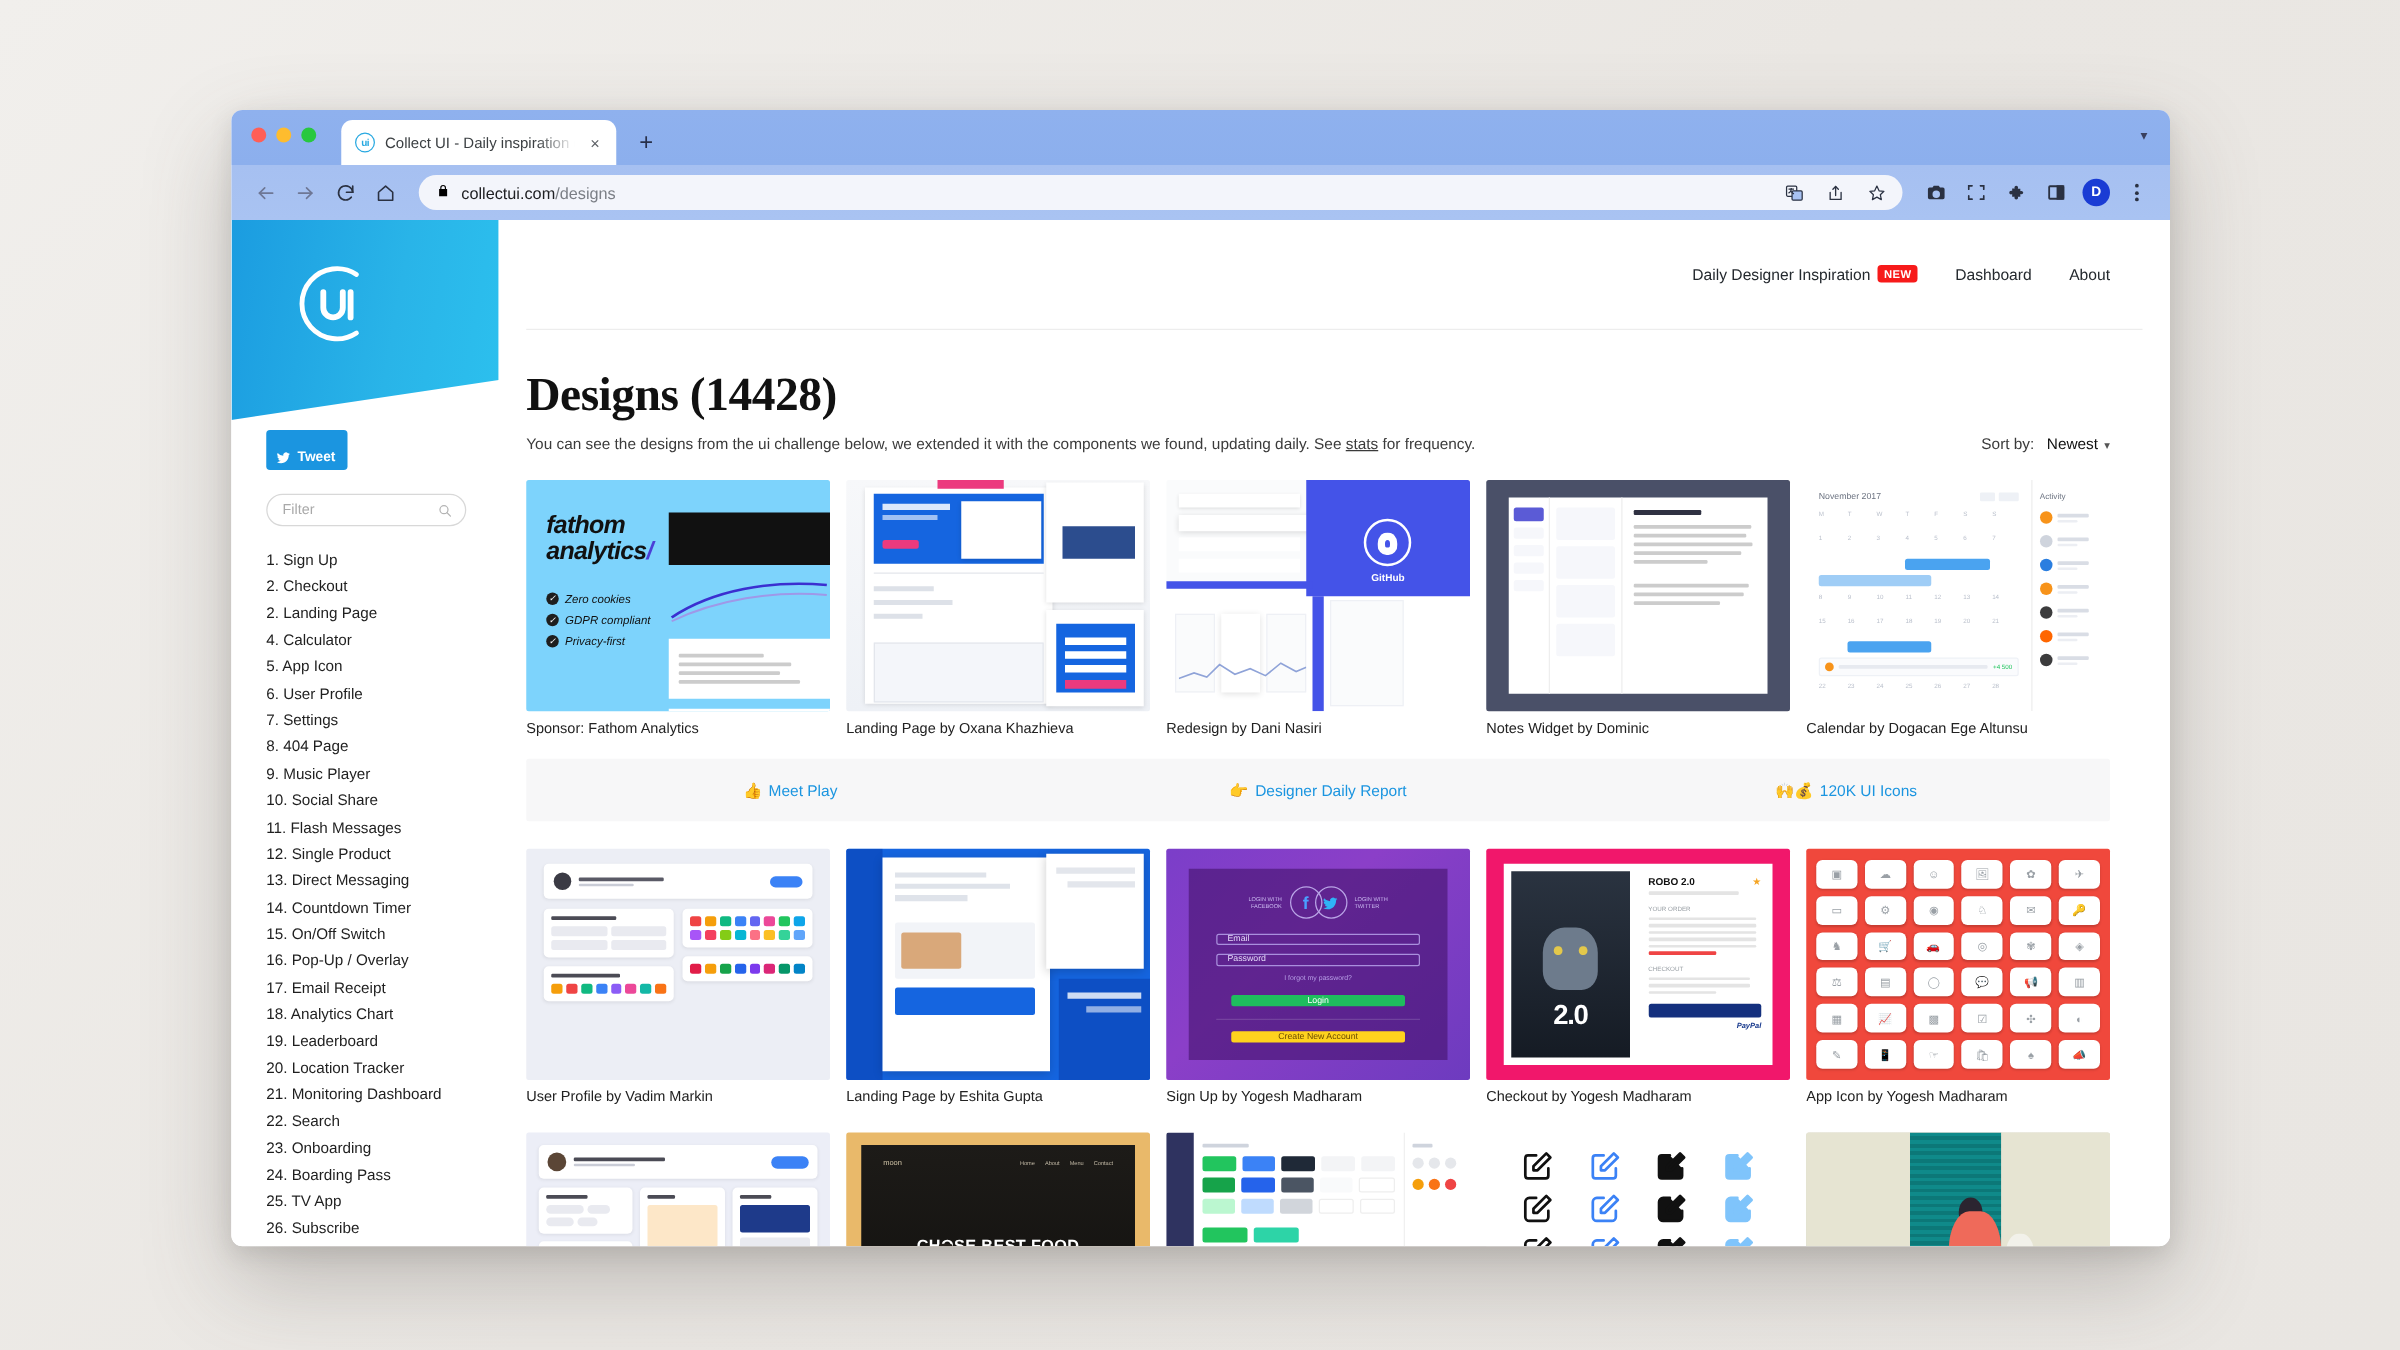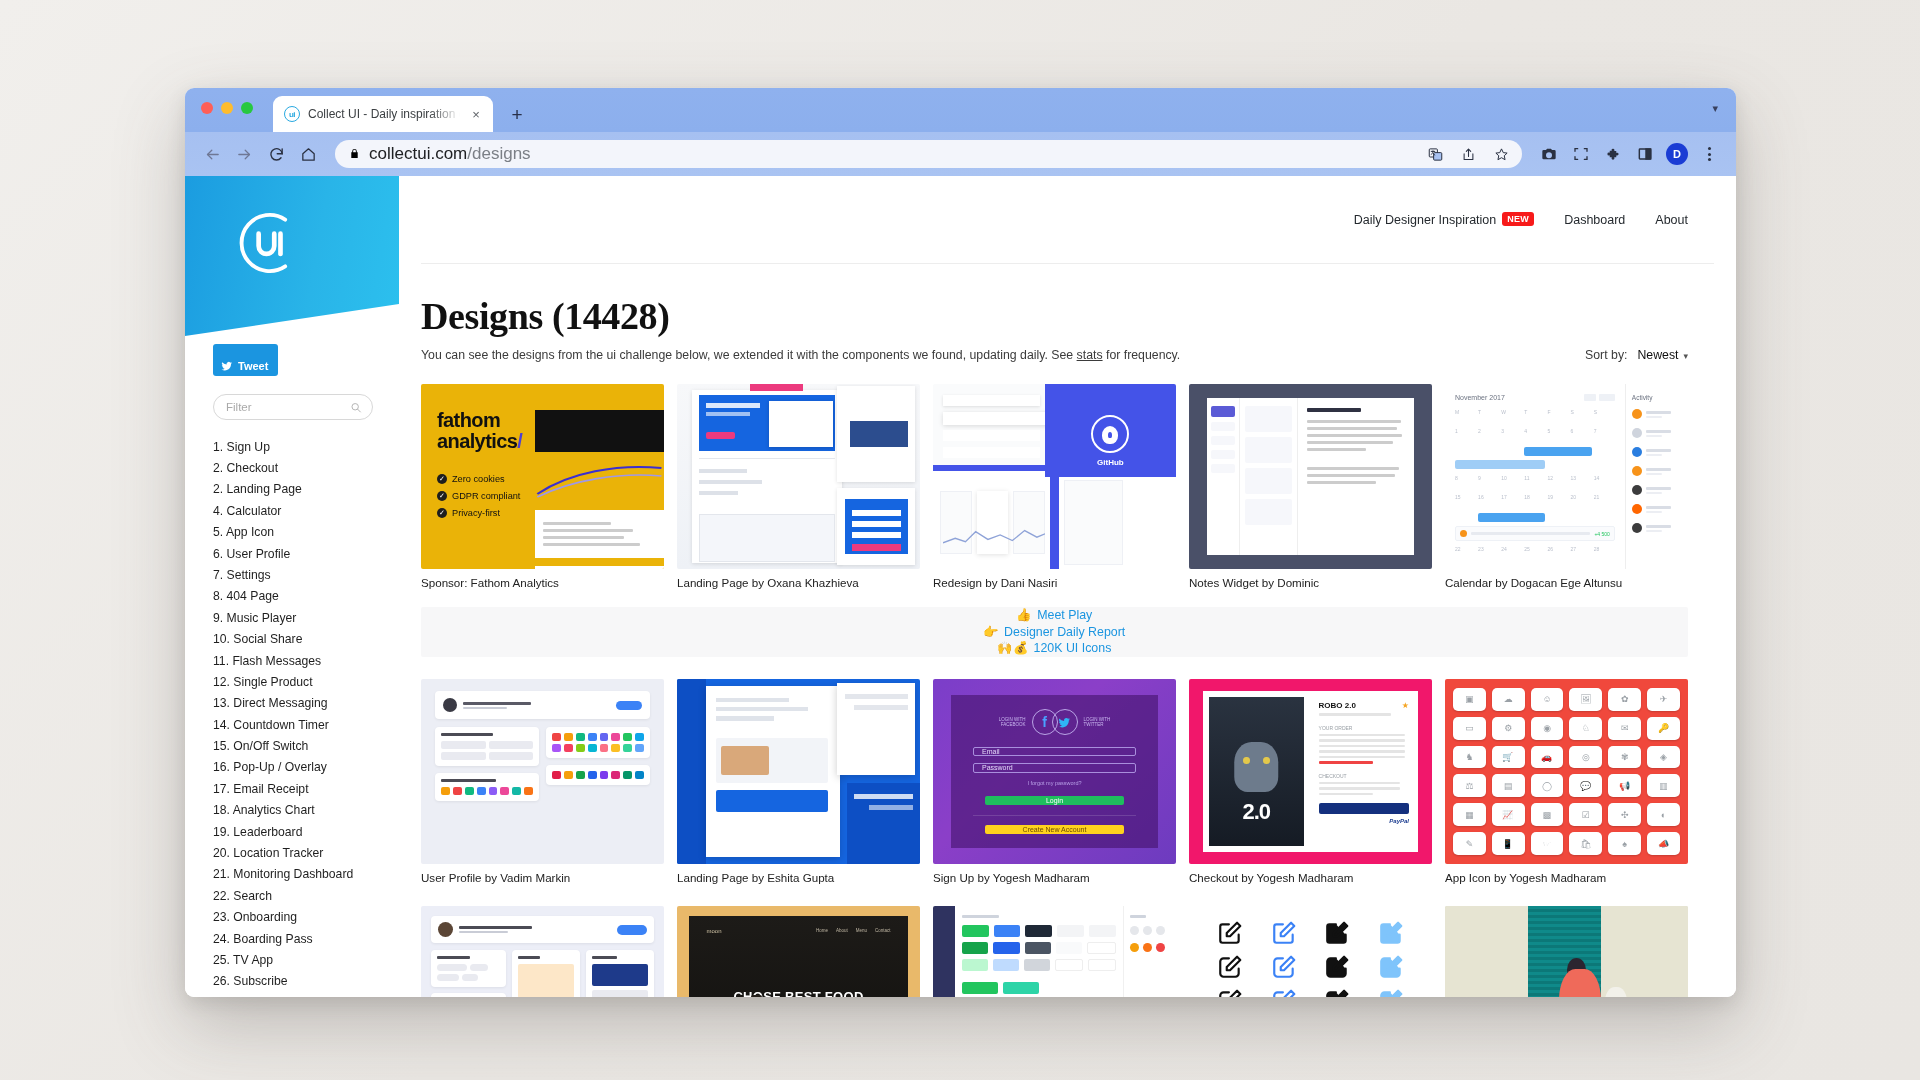--- a/index.html
+++ b/index.html
@@ -107,21 +107,21 @@
     flex: 1 1 auto;
     height: 28px;
     margin: 0 10px;
     background: #f3f5fb;
     border-radius: 14px;
     display: flex; align-items: center;
     padding: 0 6px 0 14px;
     gap: 9px;
     position: relative;
   }
-  .url { font-size: 17px; color: #202124; white-space: nowrap; }
+  .url { font-size: 13px; color: #202124; white-space: nowrap; }
   .url .dim { color: #7b7f86; }
   .omni-actions { margin-left: auto; display: flex; align-items: center; gap: 3px; }
   .avatar-btn {
     width: 22px; height: 22px; border-radius: 50%;
     background: #1a3cd4;
     color: #fff; font-size: 11px; font-weight: bold;
     display: flex; align-items: center; justify-content: center;
     flex: 0 0 auto;
   }
   .kebab { display: flex; flex-direction: column; gap: 2.5px; align-items: center; }
@@ -243,30 +243,29 @@
     white-space: nowrap; overflow: hidden; text-overflow: ellipsis;
   }
 
   
   .promo {
     margin: 18px 26px 0 0;
     background: #f7f7f8;
     height: 50px;
     display: flex; align-items: center;
     border-radius: 2px;
-    flex-direction: column;
   }
   .promo-item {
     flex: 1 1 0; text-align: center;
     font-size: 12.4px; color: #1b95e0;
   }
   .promo-item .emo { margin-right: 5px; }
 
   
-  .fathom { background:#eab308; display:flex; }
+  .fathom { background:#7dd3fc; display:flex;font-style:italic; }
   .fathom .lft { width: 47%; padding: 26px 0 0 16px; }
   .fathom .logo { font-size: 20px; line-height: 1.05; font-weight: 700; color: #111; letter-spacing: -.6px; }
   .fathom .logo .sl { color: #4b3fd6; }
   .fathom .bul { margin-top: 22px; }
   .fathom .bul div { display: flex; align-items: center; gap: 5px; font-size: 9.2px; color: #111; margin-bottom: 7px; }
   .fathom .chk { width: 10px; height: 10px; border-radius: 50%; background: #1e1e1e; color: #fff; font-size: 7px; display: flex; align-items: center; justify-content: center; }
   .fathom .rgt { flex: 1; padding: 14px 0 0 0; }
   .blk { background: #111; height: 42px; margin: 12px 0 0 0; }
   .ln { height: 3px; background: #ccc; margin: 4px 0; border-radius: 1px; }
   .wht { background: #fff; padding: 8px; margin-top: 8px; }

